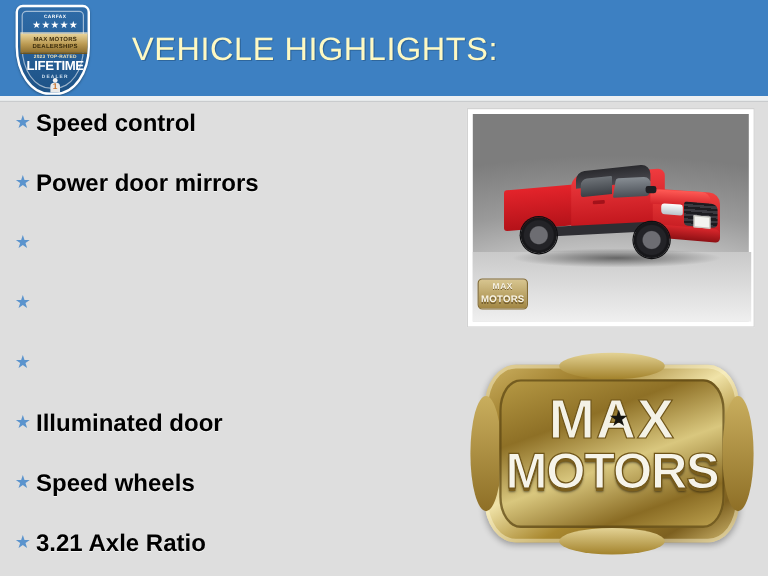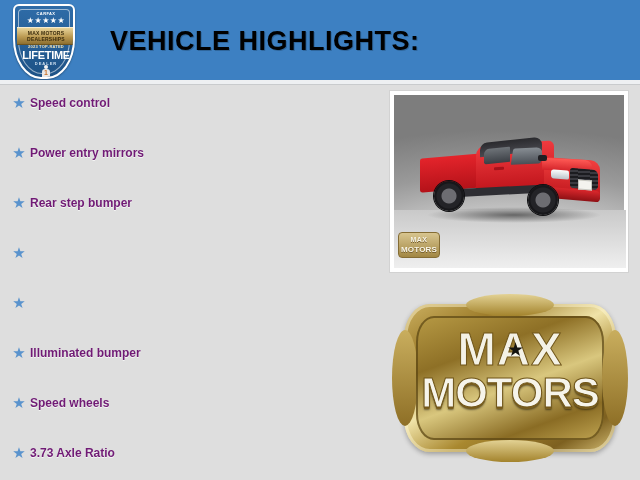--- a/index.html
+++ b/index.html
@@ -15,21 +15,21 @@
     position:absolute;left:0;top:0;width:640px;height:80px;
     background:#3d80c2;
   }
   .header-underline{
     position:absolute;left:0;top:80px;width:640px;height:4px;
     background:#eef0f2;
     border-bottom:1px solid #c9cbcd;
   }
   .header-title{
     position:absolute;left:110px;top:26px;
-    font-size:27px;font-weight:bold;color:#000000;
+    font-size:27px;font-weight:normal;color:#fef9c3;
     letter-spacing:.5px;
     text-shadow:1px 1px 0 rgba(30,70,110,.45);
     white-space:nowrap;
   }
 
   
   .badge{
     position:absolute;left:13px;top:4px;width:62px;height:75px;
   }
   .badge-shield{
@@ -99,22 +99,22 @@
   }
   .feature-row{
     display:flex;align-items:flex-start;
     height:50px;
   }
   .feature-star{
     width:22px;flex:0 0 22px;
     font-size:15px;line-height:22px;color:#5a93cd;text-align:center;
   }
   .feature-label{
-    font-size:12px;font-weight:bold;line-height:22px;
-    color:#701a75;
+    font-size:20px;font-weight:bold;line-height:22px;
+    color:#000000;
     text-shadow:0 1px 0 rgba(255,255,255,.7);
     white-space:nowrap;
   }
 
   
   .photo{
     position:absolute;left:389px;top:90px;width:240px;height:183px;
     background:#ffffff;
     border:1px solid #d2d2d2;
     box-sizing:border-box;
@@ -326,49 +326,48 @@
 
   <div class="features">
 
     <div class="feature-row">
       <div class="feature-star">★</div>
       <div class="feature-label">Speed control</div>
     </div>
 
     <div class="feature-row">
       <div class="feature-star">★</div>
-      <div class="feature-label">Power entry mirrors</div>
-    </div>
-
-    <div class="feature-row">
-      <div class="feature-star">★</div>
-      <div class="feature-label">Rear step bumper</div>
-    </div>
-
-    <div class="feature-row">
-      <div class="feature-star">★</div>
-    </div>
-
-    <div class="feature-row">
-      <div class="feature-star">★</div>
-    </div>
-
-    <div class="feature-row">
-      <div class="feature-star">★</div>
-      <div class="feature-label">Illuminated bumper</div>
+      <div class="feature-label">Power door mirrors</div>
+    </div>
+
+    <div class="feature-row">
+      <div class="feature-star">★</div>
+    </div>
+
+    <div class="feature-row">
+      <div class="feature-star">★</div>
+    </div>
+
+    <div class="feature-row">
+      <div class="feature-star">★</div>
+    </div>
+
+    <div class="feature-row">
+      <div class="feature-star">★</div>
+      <div class="feature-label">Illuminated door</div>
     </div>
 
     <div class="feature-row">
       <div class="feature-star">★</div>
       <div class="feature-label">Speed wheels</div>
     </div>
 
     <div class="feature-row">
       <div class="feature-star">★</div>
-      <div class="feature-label">3.73 Axle Ratio</div>
+      <div class="feature-label">3.21 Axle Ratio</div>
     </div>
 
   </div>
 
   <div class="photo">
     <div class="photo-bg"></div>
     <div class="photo-floor"></div>
 
     <div class="truck">
       <div class="truck-shadow"></div>

